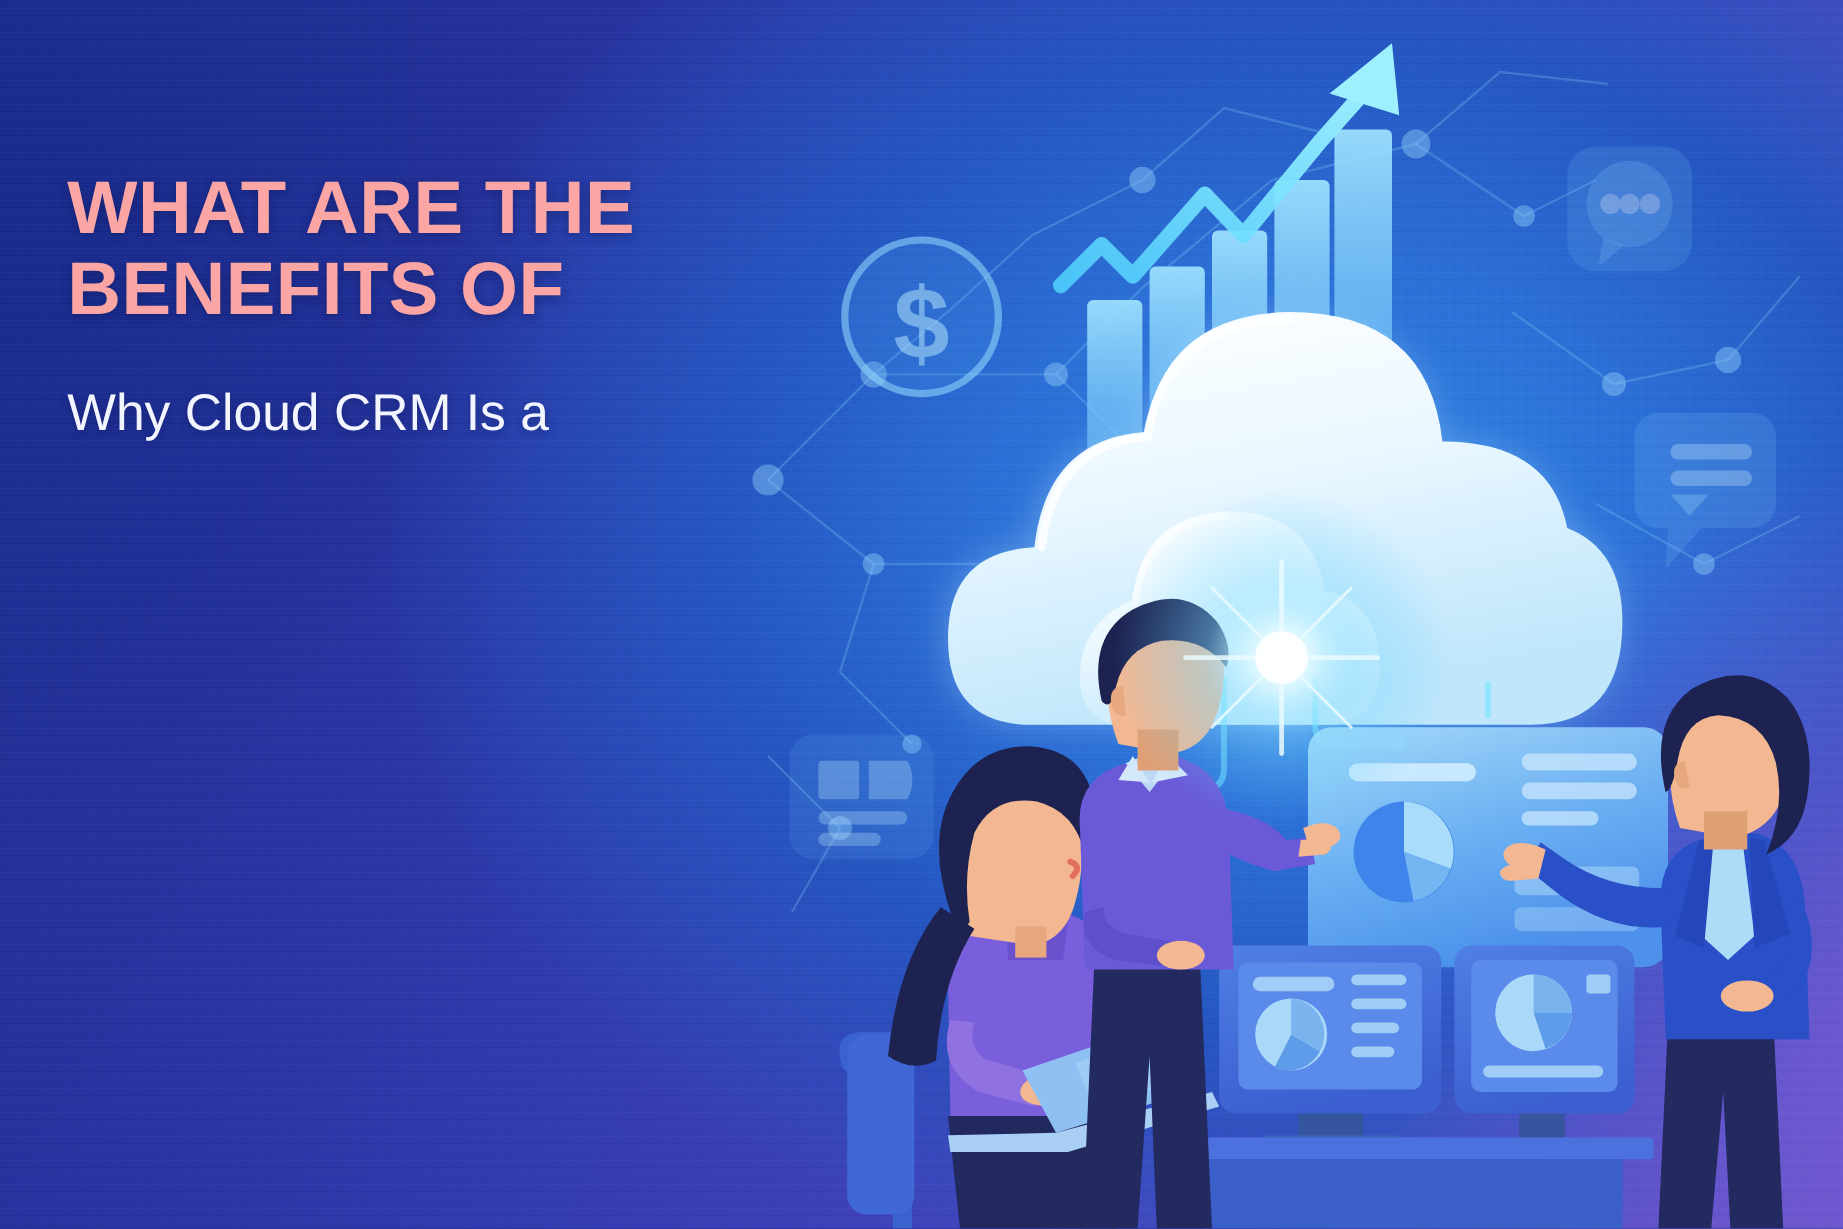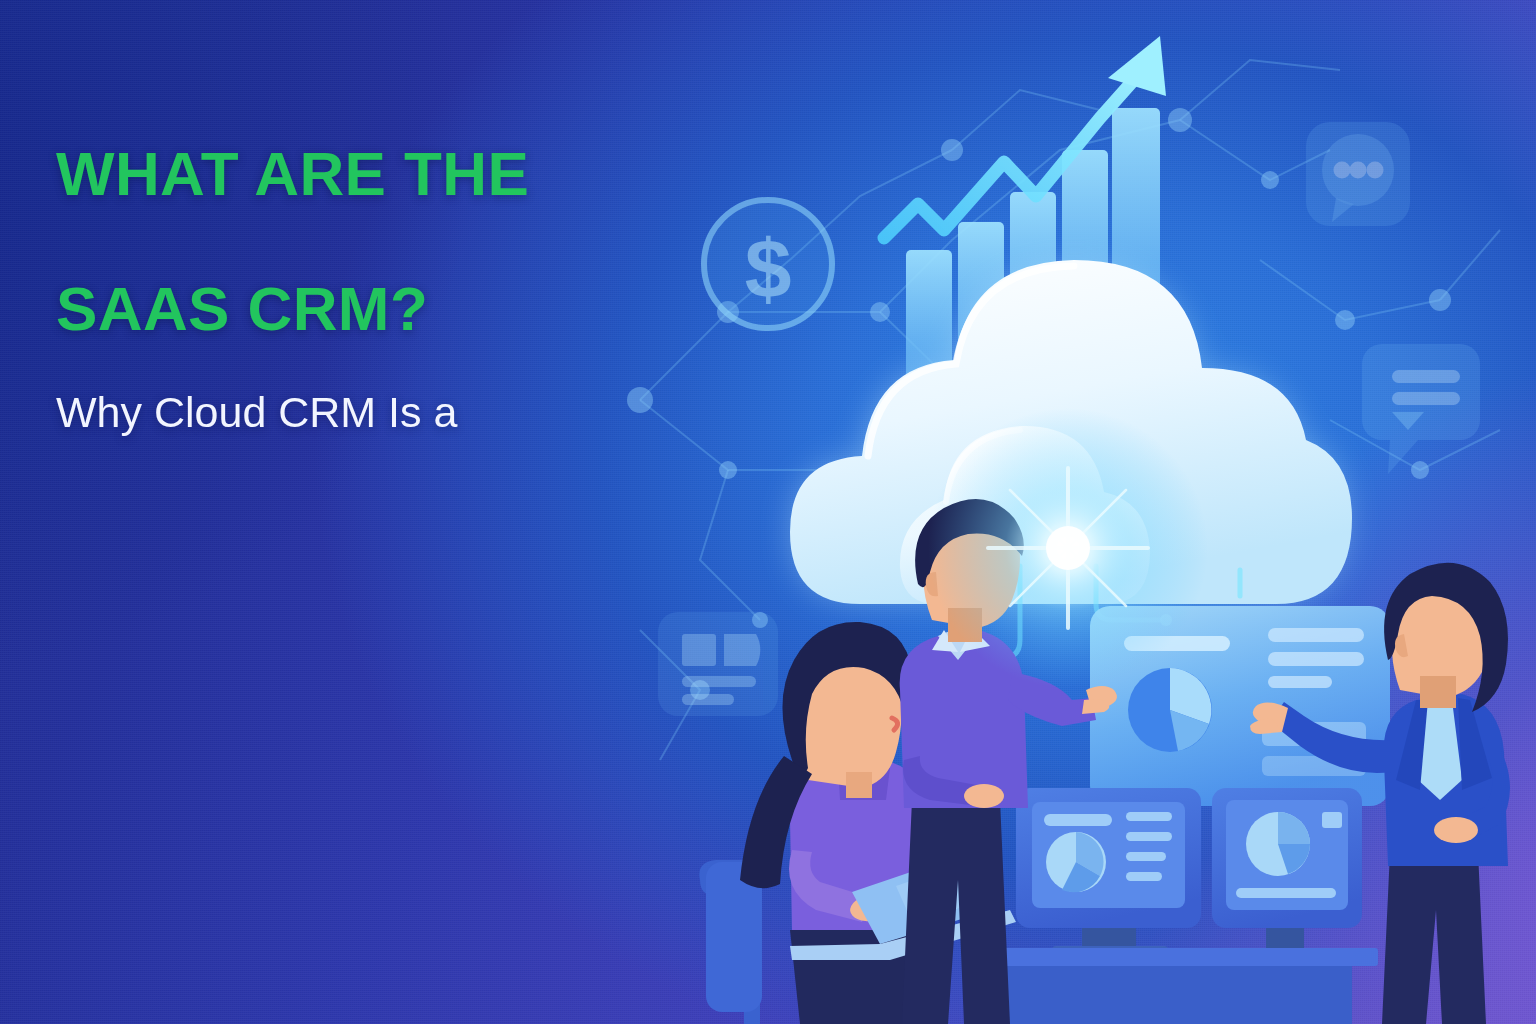--- a/index.html
+++ b/index.html
@@ -42,21 +42,21 @@
   }
 
   
   .text-block {
     position: absolute;
     left: 56px; top: 140px;
     width: 600px;
     z-index: 40;
   }
   .headline {
-    color: #22c55e;
+    color: #fca5a5;
     font-size: 62px;
     font-weight: 700;
     line-height: 1.09;
     letter-spacing: .4px;
     text-transform: uppercase;
     margin: 0;
     text-shadow: 0 2px 9px rgba(10,18,70,.42);
   }
   .subhead {
     color: #f2f5ff;
@@ -410,22 +410,21 @@
       <circle cx="1068" cy="548" r="22" fill="#ffffff" opacity=".95"></circle>
     </svg>
 
   </div>
 
   <div class="bg-grain"></div>
 
   <div class="text-block">
     <h1 class="headline">
       <span>WHAT ARE THE</span><br>
-      <br>
-      <span>SAAS CRM?</span>
+      <span>BENEFITS OF</span><br>
     </h1>
     <p class="subhead">
       <span>Why Cloud CRM Is a</span><br>
       <br>
     </p>
   </div>
 
 </div>
 
 </body></html>

